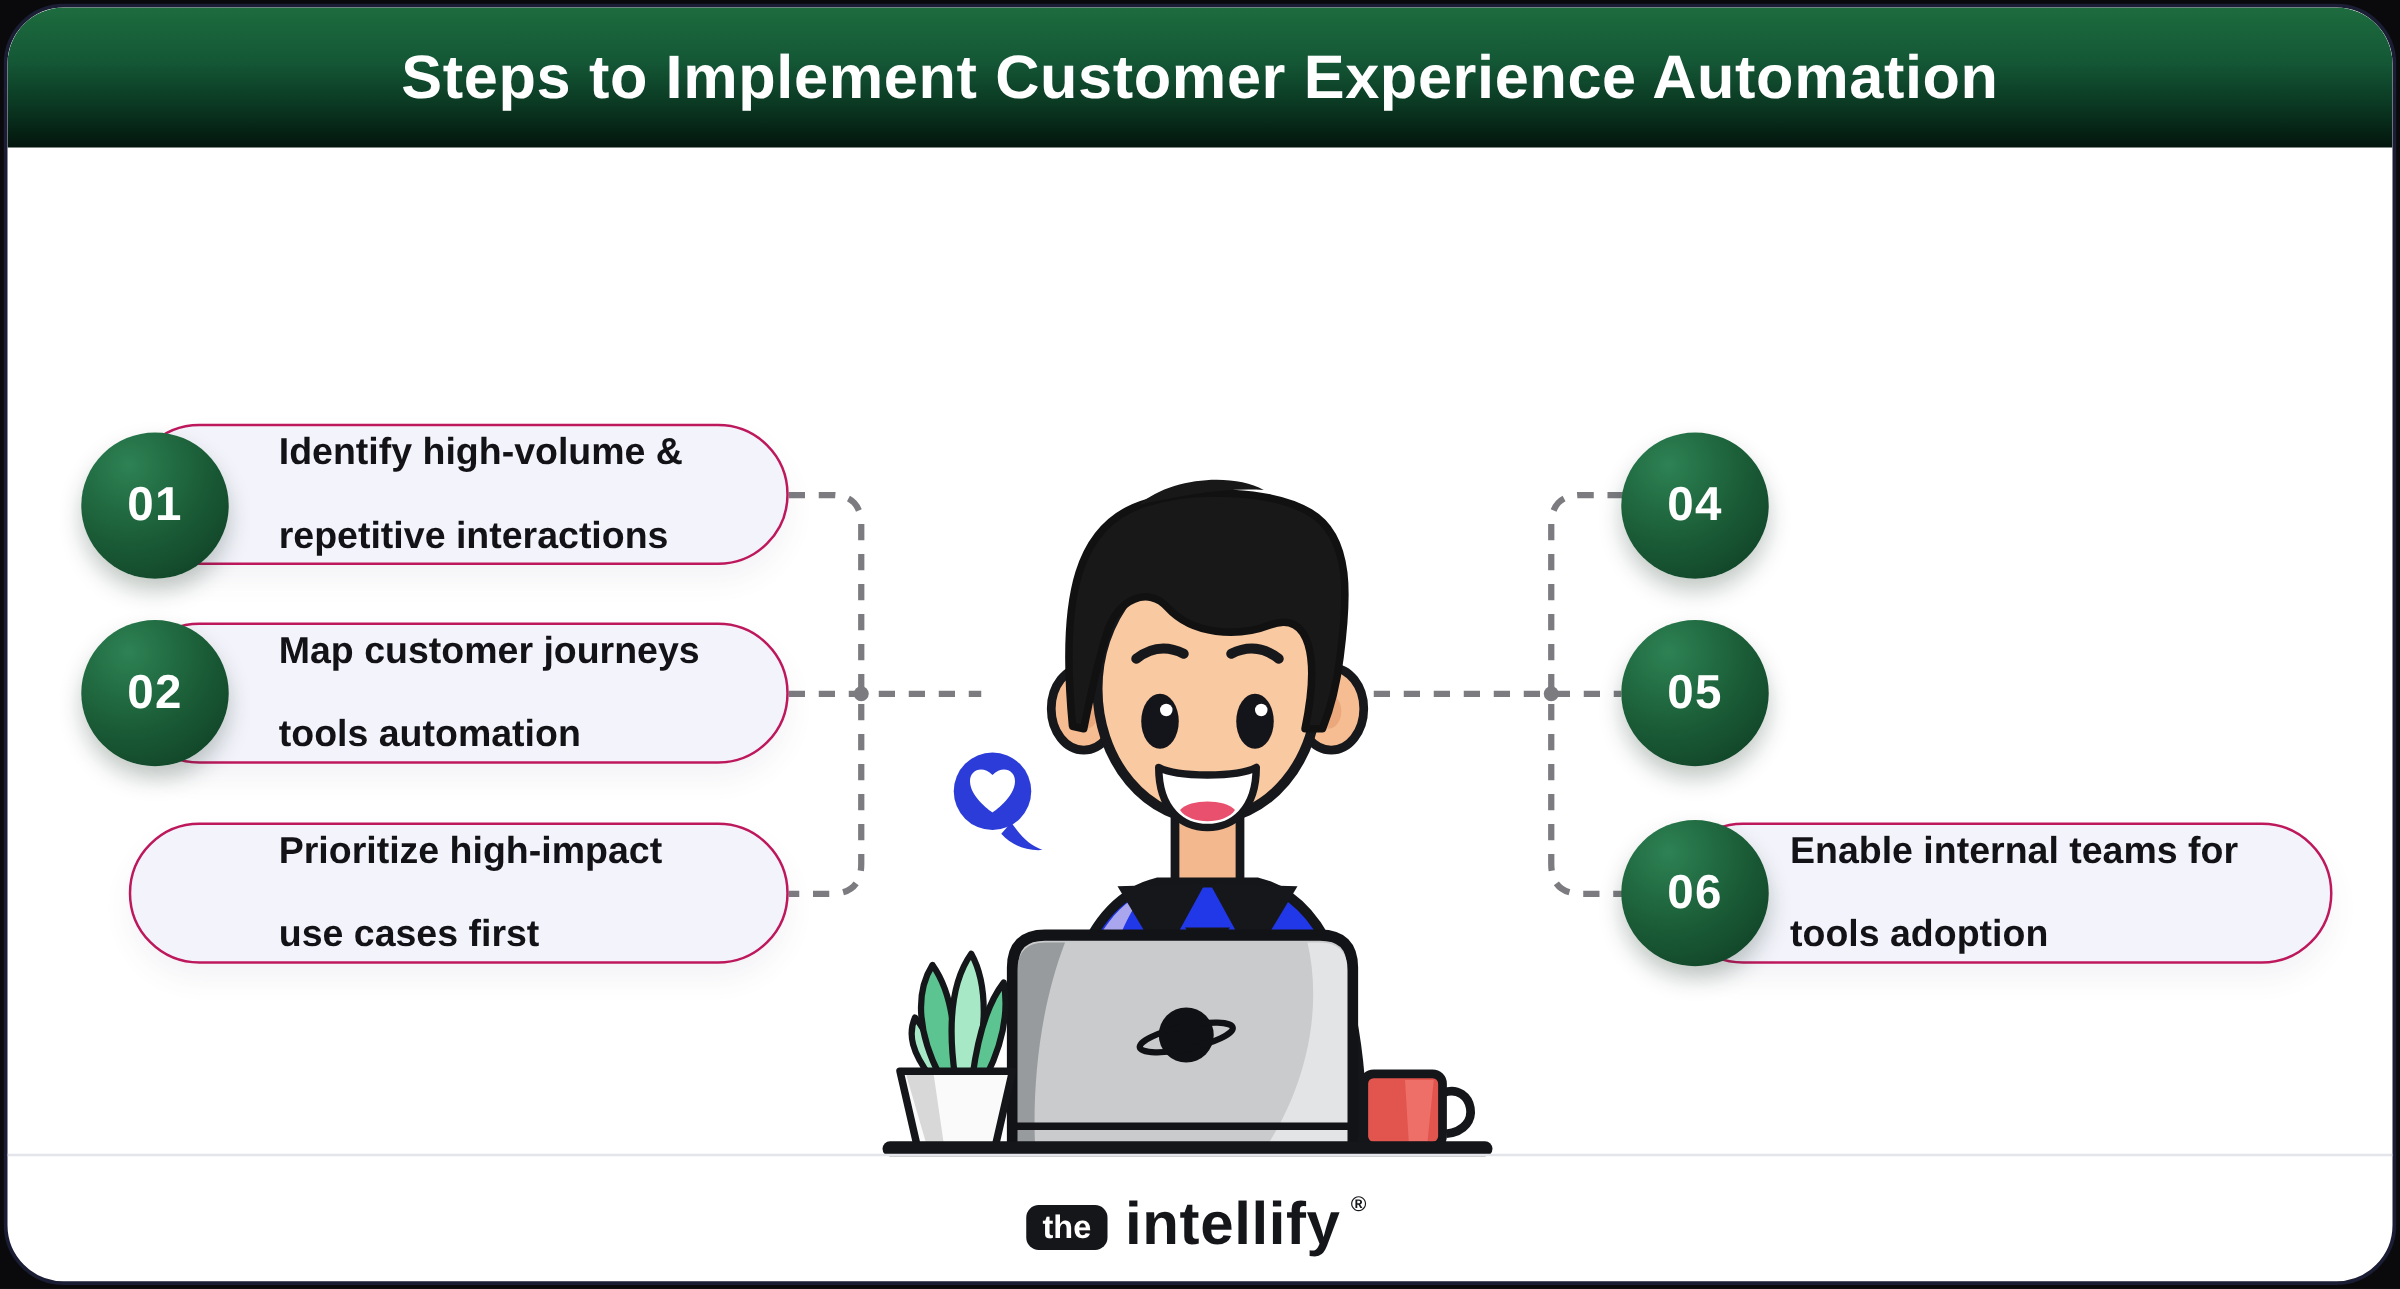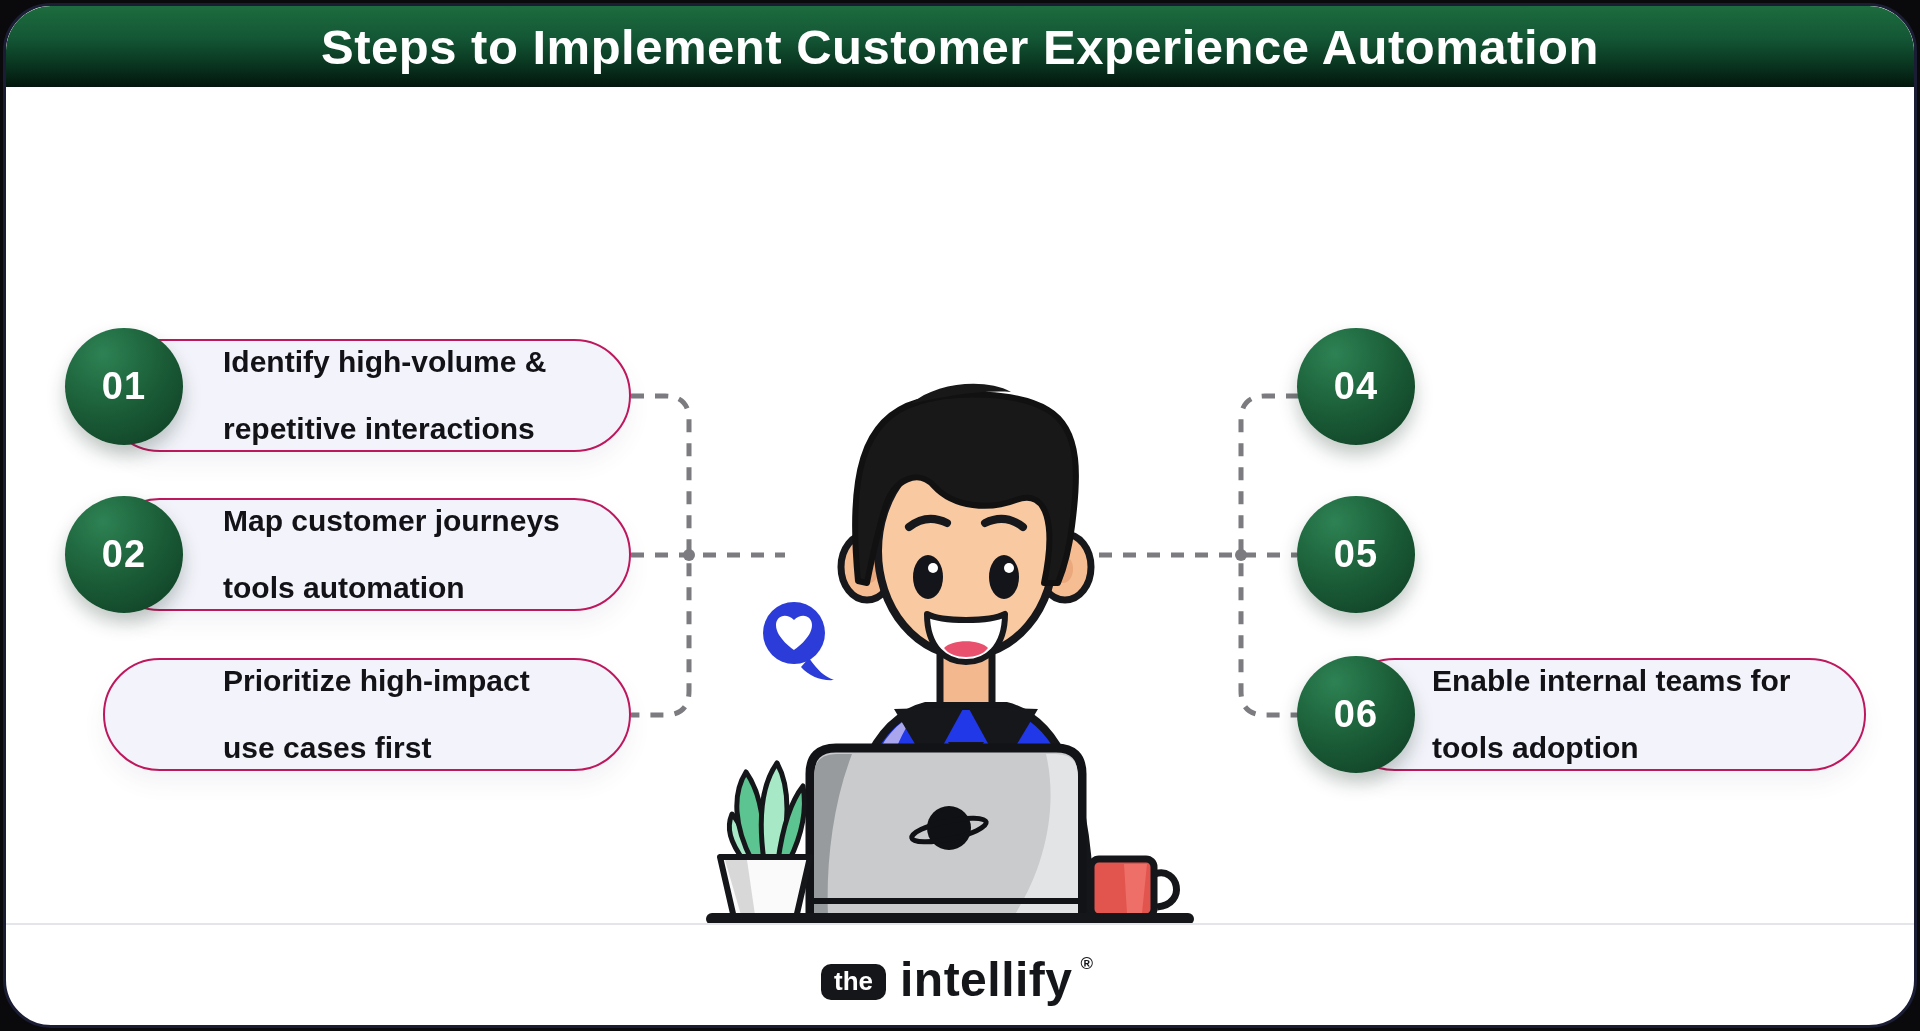--- a/index.html
+++ b/index.html
@@ -1,40 +1,40 @@
 <!DOCTYPE html>
 <html><head>
 <meta charset="utf-8">
 <style>
   html,body{margin:0;padding:0;background:#0a0a0c;}
   *{box-sizing:border-box;}
   .stage{position:relative;width:1920px;height:1031px;background:#0a0a0c;overflow:hidden;
          font-family:"Liberation Sans", sans-serif;}
   .canvas{position:absolute;inset:3px;background:#ffffff;border:3px solid #1a1d33;border-radius:48px;overflow:hidden;}
   
-  .header{position:absolute;top:0;left:0;right:0;height:81px;
+  .header{position:absolute;top:0;left:0;right:0;height:112px;
           background:linear-gradient(180deg,#1d6c3e 0%,#145836 38%,#0b3a23 68%,#03150d 100%);
           border-radius:45px 45px 0 0;display:flex;align-items:center;justify-content:center;}
   .header h1{margin:0;color:#ffffff;font-size:49px;font-weight:800;letter-spacing:.5px;}
   
   .pill{position:absolute;height:113px;width:528px;background:#f3f4fb;border:2px solid #be185d;
         border-radius:57px;display:flex;flex-direction:column;justify-content:space-between;
         box-shadow:0 12px 22px rgba(90,90,130,.07);}
   .pill .line{font-size:30px;font-weight:700;color:#121217;line-height:42px;white-space:nowrap;}
   .pill-left{left:97px;padding-left:118px;}
   .pill-right{left:1332px;padding-left:92px;}
   .badge{position:absolute;width:118px;height:117px;border-radius:50%;
          background:radial-gradient(circle at 32% 22%,#2d8254 0%,#1c6039 45%,#0d3a22 100%);
          display:flex;align-items:center;justify-content:center;
          box-shadow:0 10px 18px rgba(10,40,25,.25);}
   .badge span{color:#ffffff;font-size:38px;font-weight:700;letter-spacing:1px;}
   .badge-left{left:59px;}
   .badge-right{left:1291px;}
   .row1{top:333px;} .row2{top:492px;} .row3{top:652px;}
-  .brow1{top:322px;} .brow2{top:490px;} .brow3{top:650px;}
+  .brow1{top:340px;} .brow2{top:490px;} .brow3{top:650px;}
   
   .art{position:absolute;left:0;top:0;width:1920px;height:1031px;}
   
   .divider{position:absolute;left:0;right:0;top:917px;height:2px;background:#e4e5ea;}
   .logo{position:absolute;left:0;right:0;top:952px;display:flex;justify-content:center;align-items:center;gap:14px;}
   .logo .the{background:#15161a;color:#ffffff;font-weight:700;font-size:26px;
              padding:4px 13px 6px;border-radius:10px;line-height:1;}
   .logo .word{color:#15161a;font-weight:700;font-size:48px;letter-spacing:.5px;line-height:1;position:relative;top:-2px;}
   .logo .reg{color:#15161a;font-weight:700;font-size:17px;position:relative;top:-18px;left:-6px;}
 </style>

